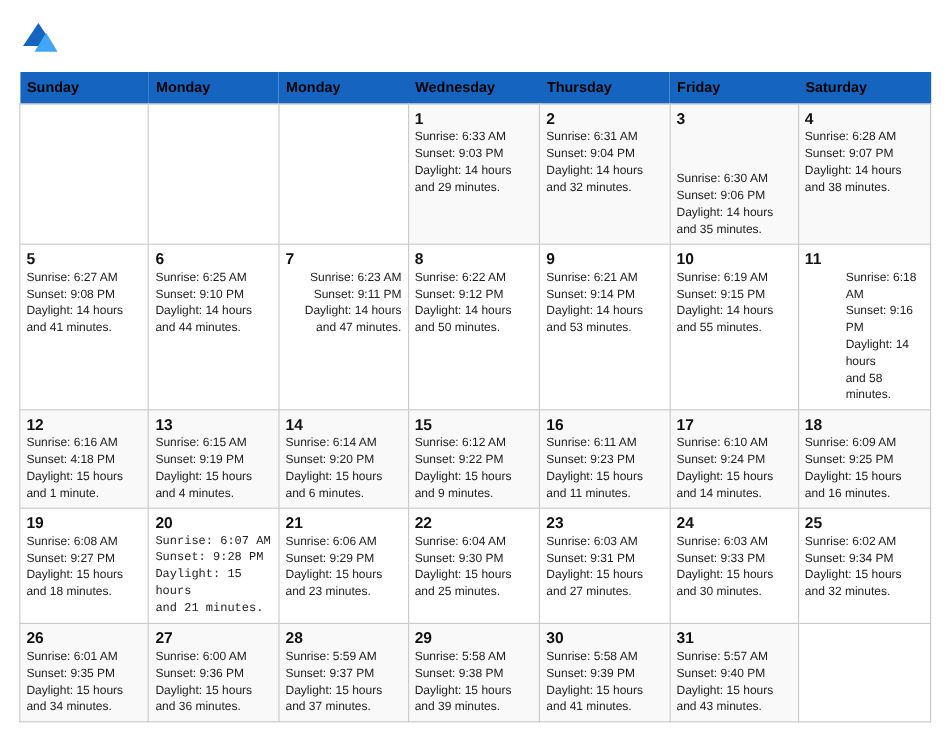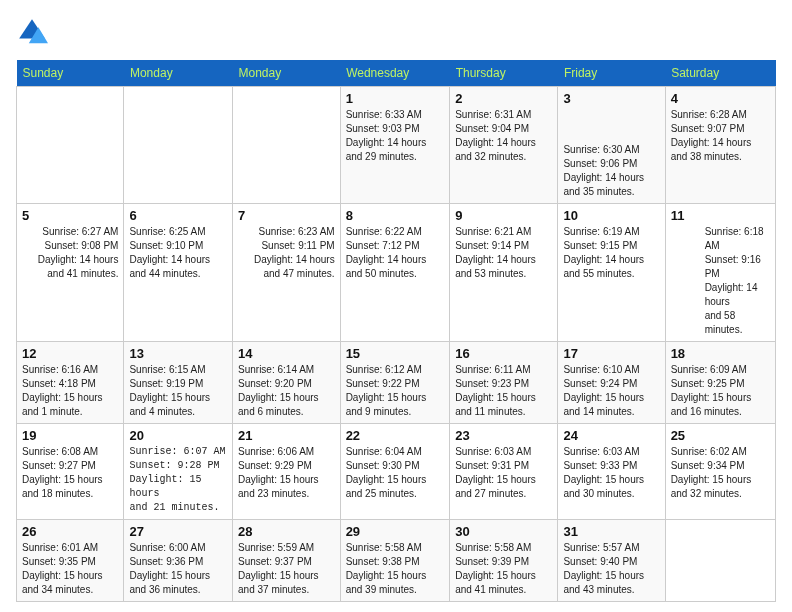--- a/index.html
+++ b/index.html
@@ -47,25 +47,25 @@
       font-weight: normal;
       color: #333;
     }
     table {
       width: 100%;
       border-collapse: collapse;
       font-size: 11px;
     }
     thead tr th {
       background-color: #1565c0;
-      color: #bef264;
+      color: #000000;
       text-align: left;
       padding: 6px 6px;
       font-size: 12px;
-      font-weight: normal;
+      font-weight: bold;
     }
     tbody tr td {
       border: 1px solid #ccc;
       vertical-align: top;
       padding: 4px 5px;
       width: 113px;
       min-height: 80px;
       background: #fff;
     }
     tbody tr:nth-child(odd) td {
@@ -149,21 +149,21 @@
           <span class="day-num">4</span>
           <div class="day-info" style="white-space: pre-line;">Sunrise: 6:28 AM
 Sunset: 9:07 PM
 Daylight: 14 hours
 and 38 minutes.</div>
         </td>
       </tr>
       <tr>
         <td>
           <span class="day-num">5</span>
-          <div class="day-info" style="white-space: pre-line; text-align: right;">Sunrise: 6:27 AM
+          <div class="day-info" style="white-space: pre-line;">Sunrise: 6:27 AM
 Sunset: 9:08 PM
 Daylight: 14 hours
 and 41 minutes.</div>
         </td>
         <td>
           <span class="day-num">6</span>
           <div class="day-info" style="white-space: pre-line;">Sunrise: 6:25 AM
 Sunset: 9:10 PM
 Daylight: 14 hours
 and 44 minutes.</div>
@@ -171,21 +171,21 @@
         <td>
           <span class="day-num">7</span>
           <div class="day-info" style="white-space: pre-line; text-align: right;">Sunrise: 6:23 AM
 Sunset: 9:11 PM
 Daylight: 14 hours
 and 47 minutes.</div>
         </td>
         <td>
           <span class="day-num">8</span>
           <div class="day-info" style="white-space: pre-line;">Sunrise: 6:22 AM
-Sunset: 7:12 PM
+Sunset: 9:12 PM
 Daylight: 14 hours
 and 50 minutes.</div>
         </td>
         <td>
           <span class="day-num">9</span>
           <div class="day-info" style="white-space: pre-line;">Sunrise: 6:21 AM
 Sunset: 9:14 PM
 Daylight: 14 hours
 and 53 minutes.</div>
         </td>

